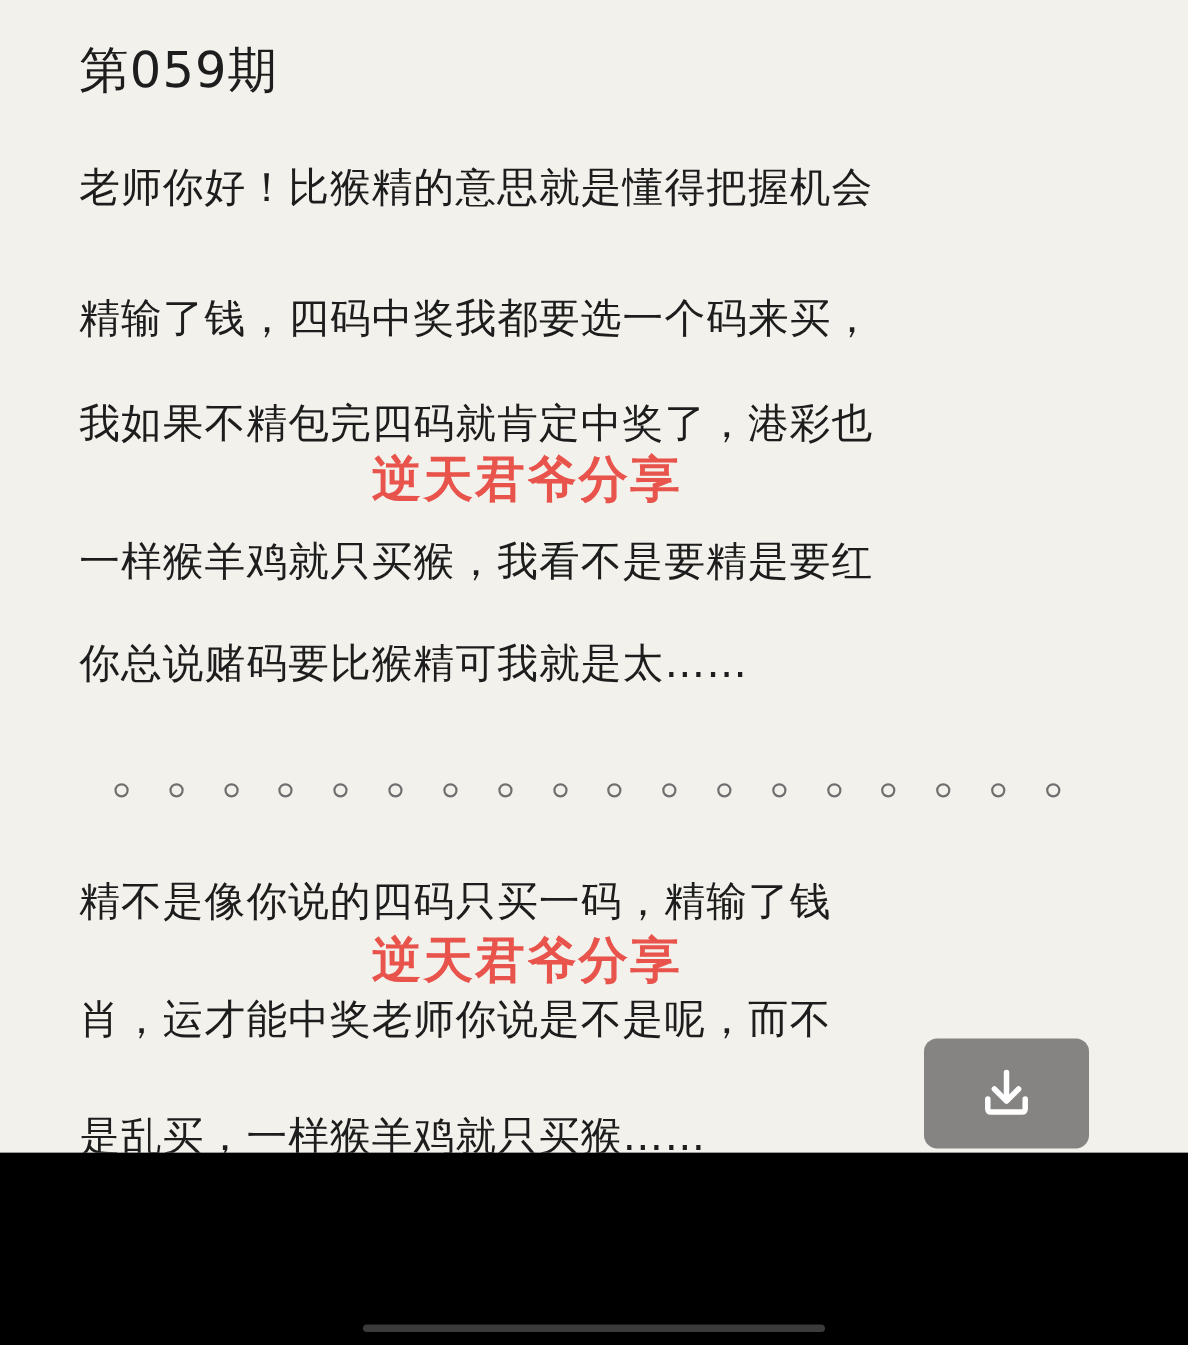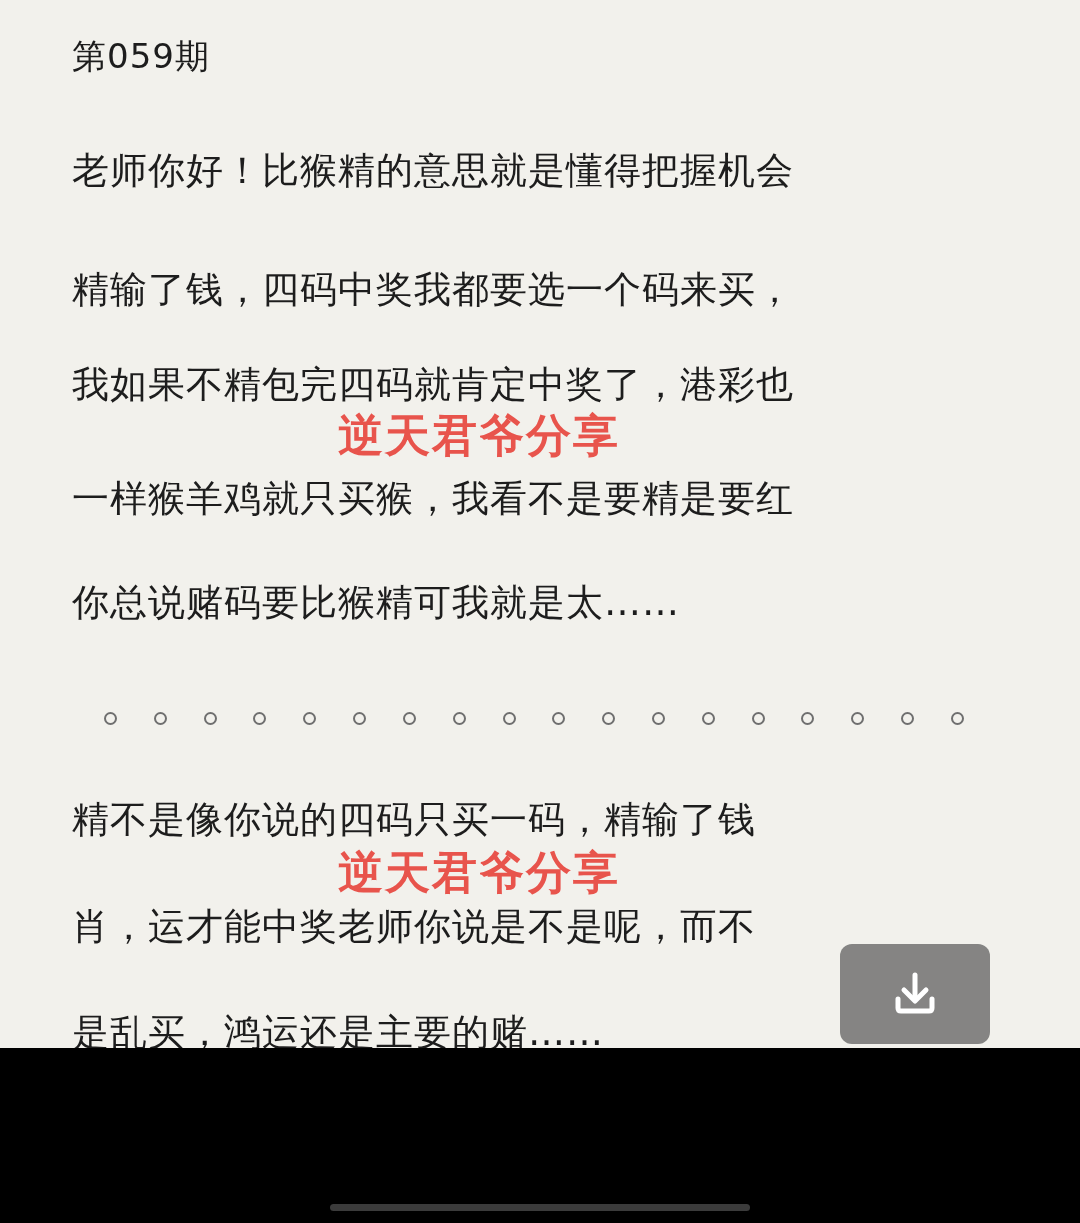--- a/index.html
+++ b/index.html
@@ -46,21 +46,21 @@
     position: absolute;
     left: 72px;
     color: #1d1d1d;
     font-size: 37px;
     letter-spacing: 1px;
     white-space: nowrap;
     font-family: "DejaVu Sans", "Liberation Sans", sans-serif;
   }
 
   .line.title {
-    font-size: 34px;
+    font-size: 45px;
   }
 
   
   .watermark {
     position: absolute;
     color: #e8473f;
     font-size: 45px;
     font-weight: bold;
     white-space: nowrap;
     letter-spacing: 2px;
@@ -136,29 +136,29 @@
     <div class="text-body">
 
       <div class="line title" style="top:34px;">第059期</div>
 
       <div class="line" style="top:146px;">老师你好！比猴精的意思就是懂得把握机会</div>
 
       <div class="line" style="top:265px;">精输了钱，四码中奖我都要选一个码来买，</div>
 
       <div class="line" style="top:360px;">我如果不精包完四码就肯定中奖了，港彩也</div>
 
-      <div class="line" style="top:474px;">一样猴羊鸡就只买猴，我看不是要精是要红</div>
+      <div class="line" style="top:486px;">一样猴羊鸡就只买猴，我看不是要精是要红</div>
 
       <div class="line" style="top:578px;">你总说赌码要比猴精可我就是太……</div>
 
       <div class="line" style="top:795px;">精不是像你说的四码只买一码，精输了钱</div>
 
       <div class="line" style="top:902px;">肖，运才能中奖老师你说是不是呢，而不</div>
 
-      <div class="line" style="top:1008px;">是乱买，鸿运还是主要的赌……</div>
+      <div class="line" style="top:1008px;">是乱买，一样猴羊鸡就只买猴……</div>
     </div>
 
     <div class="dot-row">
       <span class="dot"></span>
       <span class="dot"></span>
       <span class="dot"></span>
       <span class="dot"></span>
       <span class="dot"></span>
       <span class="dot"></span>
       <span class="dot"></span>

